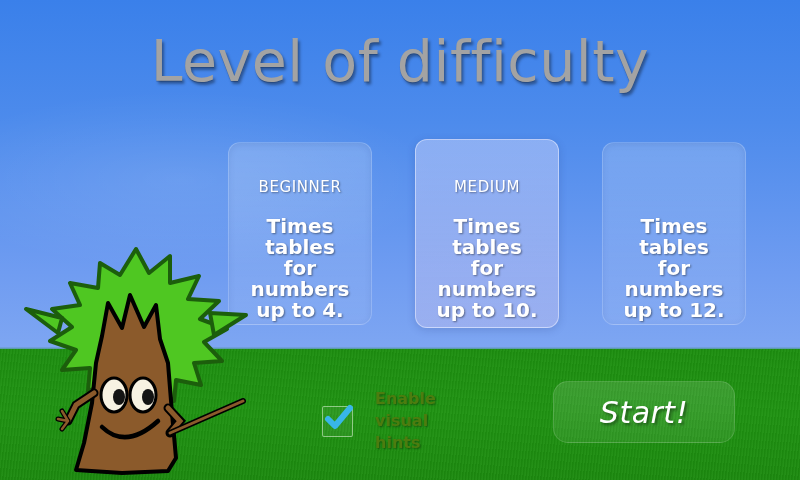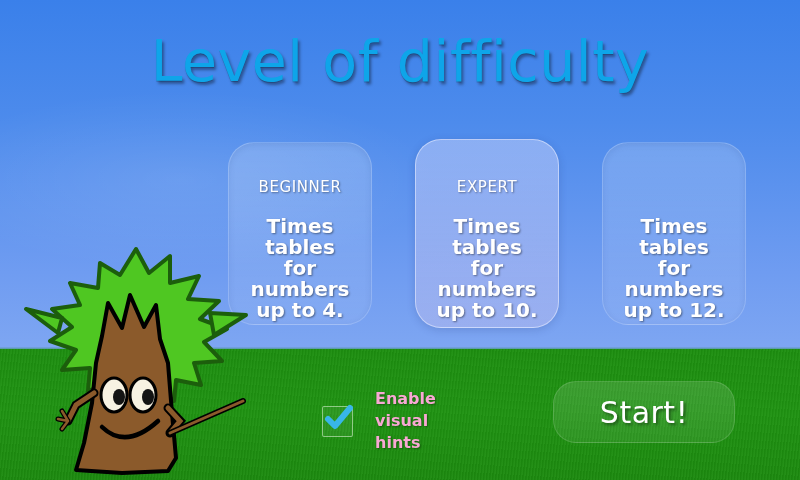--- a/index.html
+++ b/index.html
@@ -47,39 +47,39 @@
   }
 
   
   .title {
     position: absolute;
     left: 0; top: 28px;
     width: 800px;
     text-align: center;
     font-size: 57px;
     line-height: 66px;
-    color: #0ea5e9;
+    color: #a3a3a3;
     font-family: "DejaVu Sans", sans-serif;
     font-weight: 400;
     letter-spacing: 0.5px;
     text-shadow: 2px 3px 3px rgba(0,0,0,0.38), 0 1px 0 rgba(0,0,0,0.18);
   }
 
   
   .cards {
     position: absolute;
     left: 228px; top: 139px;
     width: 518px; height: 190px;
   }
   .card {
     position: absolute;
     top: 3px;
     width: 142px;
     height: 181px;
-    border-radius: 26px;
+    border-radius: 12px;
     background: linear-gradient(180deg, rgba(255,255,255,0.20) 0%, rgba(255,255,255,0.13) 55%, rgba(255,255,255,0.08) 100%);
     border: 1px solid rgba(255,255,255,0.14);
     box-shadow: 0 2px 6px rgba(20,40,100,0.10) inset;
     cursor: pointer;
     text-decoration: underline;
   }
   .card.selected {
     top: 0px;
     height: 187px;
     background: linear-gradient(180deg, rgba(226,226,255,0.40) 0%, rgba(196,198,242,0.46) 55%, rgba(182,186,238,0.52) 100%);
@@ -130,40 +130,41 @@
     height: 29px;
     border: 1px solid rgba(225,245,220,0.55);
     border-radius: 2px;
     background: rgba(255,255,255,0.06);
     flex: none;
   }
   .checkbox svg { position: absolute; left: -3px; top: -7px; }
   .check-label {
     margin-left: 22px;
     width: 115px;
-    color: #f9a8d4;
+    color: #4d7c0f;
     font-size: 16px;
     line-height: 22px;
     font-weight: bold;
     text-shadow: 1px 1px 2px rgba(0,0,0,0.38);
   }
 
   
   .start-button {
     position: absolute;
     left: 553px; top: 381px;
     width: 180px;
     height: 60px;
-    border-radius: 23px;
+    border-radius: 15px;
     background: linear-gradient(180deg, rgba(255,255,255,0.13), rgba(255,255,255,0.07));
     border: 1px solid rgba(255,255,255,0.14);
     display: flex;
     align-items: center;
     justify-content: center;
     cursor: pointer;
+    font-style: italic;
   }
   .start-label {
     color: #ffffff;
     font-size: 30px;
     font-weight: 400;
     letter-spacing: 0.5px;
     text-shadow: 2px 2px 3px rgba(0,0,0,0.42);
   }
 
   
@@ -188,21 +189,21 @@
   <div class="title">Level of difficulty</div>
 
   <div class="cards">
 
     <div class="card card-0">
       <div class="card-title">BEGINNER</div>
       <div class="card-desc">Times tables<br>for numbers<br>up to 4.</div>
     </div>
 
     <div class="card card-1 selected">
-      <div class="card-title">EXPERT</div>
+      <div class="card-title">MEDIUM</div>
       <div class="card-desc">Times tables<br>for numbers<br>up to 10.</div>
     </div>
 
     <div class="card card-2">
       <div class="card-desc">Times tables<br>for numbers<br>up to 12.</div>
     </div>
 
   </div>
 
   <div class="check-row">

